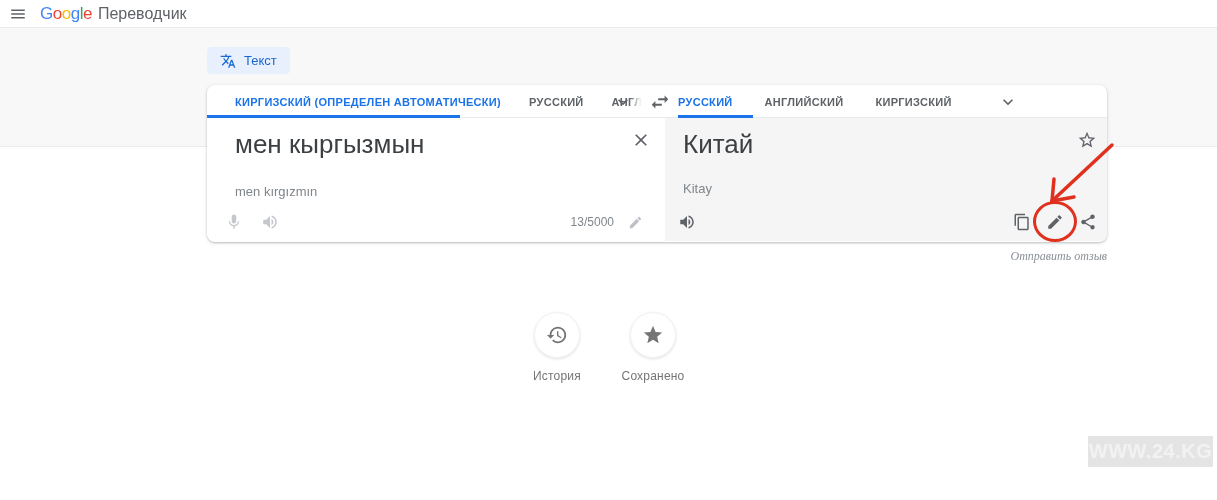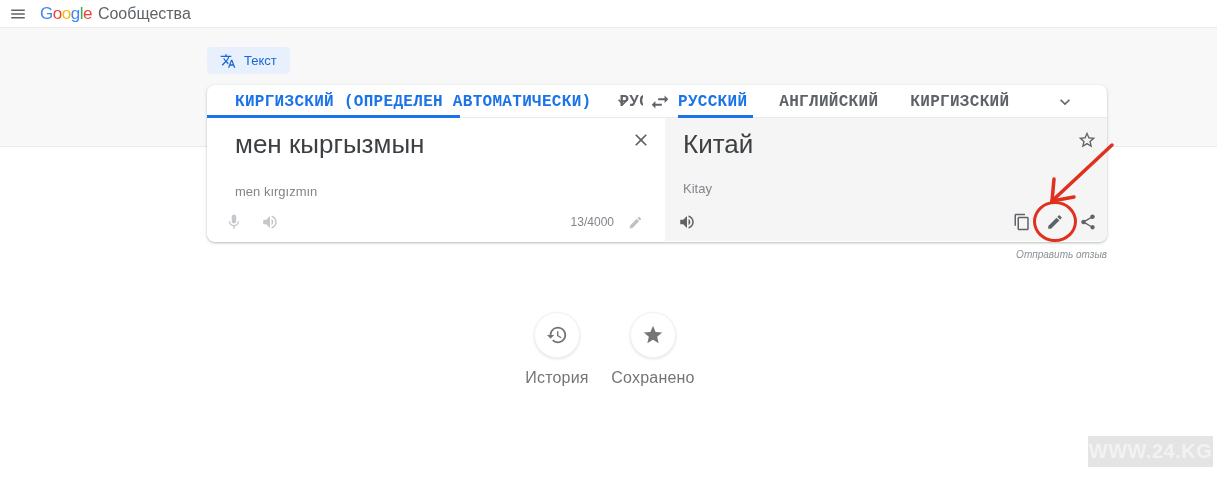--- a/index.html
+++ b/index.html
@@ -28,21 +28,21 @@
   .mode-btn.selected .micon { color:#1967d2; }
   .mode-btn .doc { color:#1a73e8; }
 
   
   .card { position:absolute; top:85px; left:207px; width:900px; height:157px; background:#fff;
           border-radius:8px; box-shadow:0 1px 2px rgba(60,64,67,.25), 0 1px 4px rgba(60,64,67,.12); }
   .tabbar { position:relative; height:33px; border-bottom:1px solid #e8eaed; }
   .tabs-left { position:absolute; left:0; top:0; width:436px; height:33px; display:flex; align-items:center;
                padding-left:28px; gap:28px; overflow:hidden; }
   .tabs-right { position:absolute; left:471px; top:0; height:33px; display:flex; align-items:center; gap:32px; }
-  .lang-tab { font-size:16px; font-weight:bold; letter-spacing:0.3px; color:#5f6368; white-space:nowrap; cursor:pointer;font-family:Liberation Mono, monospace; }
+  .lang-tab { font-size:11px; font-weight:bold; letter-spacing:0.3px; color:#5f6368; white-space:nowrap; cursor:pointer; }
   .lang-tab.selected { color:#1a73e8; }
   .tab-fade { max-width:54px; overflow:hidden;
               -webkit-mask-image:linear-gradient(90deg,#000 55%,transparent 96%);
               mask-image:linear-gradient(90deg,#000 55%,transparent 96%); }
   .chev { width:20px; height:20px; color:#5f6368; cursor:pointer; display:flex; flex:none; }
   .chev-left { position:absolute; left:406px; top:7px; }
   .chev-right { margin-left:14px; }
   .swap-btn { position:absolute; left:442px; top:6px; width:22px; height:22px; color:#5f6368; cursor:pointer;
               background:none; border:none; display:flex; align-items:center; }
   .underline-left { position:absolute; left:0; bottom:-1px; width:253px; height:3px; background:#1a73e8; z-index:2; }
@@ -74,31 +74,31 @@
   .ic-gray { color:#5f6368; }
   .counter { font-size:12px; color:#80868b; }
   .pencil-sm { width:15px; height:15px; color:#bdc1c6; }
   .edit-wrap { position:relative; }
 
   
   .red-circle { position:absolute; left:-13px; top:-12px; width:44px; height:41px; border:3px solid #e0301e;
                 border-radius:50%; pointer-events:none; }
   .red-arrow { position:absolute; left:820px; top:52px; width:100px; height:80px; pointer-events:none; z-index:5; }
 
-  .feedback { position:absolute; top:249px; left:897px; width:210px; text-align:right; font-size:10px;
-              font-style:italic; color:#8a9097; cursor:pointer; }
+  .feedback { position:absolute; top:249px; left:897px; width:210px; text-align:right; font-size:12px;
+              font-style:italic; color:#8a9097; cursor:pointer;font-family:Liberation Serif, serif; }
 
   
   .shortcuts { position:absolute; top:312px; left:509px; width:288px; display:flex; }
   .shortcut { width:96px; display:flex; flex-direction:column; align-items:center; cursor:pointer; }
   .circle { width:46px; height:46px; border-radius:50%; background:#fff; border:1px solid #f1f3f4;
             box-shadow:0 1px 3px rgba(0,0,0,0.12); display:flex; align-items:center; justify-content:center;
             color:#757575; }
   .circle svg { width:22px; height:22px; }
-  .shortcut-label { margin-top:11px; font-size:16px; color:#757575; letter-spacing:0.2px; }
+  .shortcut-label { margin-top:11px; font-size:12px; color:#757575; letter-spacing:0.2px; }
 
   .watermark { position:absolute; right:4px; bottom:33px; width:125px; height:31px; background:#e4e4e4;
                color:#f2f2f2; font-weight:bold; font-size:20px; letter-spacing:0.5px; display:flex;
                align-items:center; justify-content:center; }
 
   svg { display:block; width:100%; height:100%; }
 </style>
 </head>
 <body>
 
@@ -110,21 +110,21 @@
           <path d="M3 18h18v-2H3v2zm0-5h18v-2H3v2zm0-7v2h18V6H3z"></path>
         </svg>
     </span>
     <div class="logo">
       <span class="l-blue">G</span>
       <span class="l-red">o</span>
       <span class="l-yellow">o</span>
       <span class="l-blue">g</span>
       <span class="l-green">l</span>
       <span class="l-red">e</span>
-      <span class="app-title">Сообщества</span>
+      <span class="app-title">Переводчик</span>
     </div>
   </header>
 
   <div class="gray-band"></div>
 
   <div class="mode-tabs">
     <button class="mode-btn selected">
       <span class="micon">
         <svg viewBox="0 0 24 24" fill="currentColor">
             <path d="M12.87 15.07l-2.54-2.51.03-.03c1.74-1.94 2.98-4.17 3.71-6.53H17V4h-7V2H8v2H1v1.99h11.17C11.5 7.92 10.44 9.75 9 11.35 8.07 10.32 7.3 9.19 6.69 8h-2c.73 1.63 1.73 3.17 2.98 4.56l-5.09 5.02L4 19l5-5 3.11 3.11.76-2.04zM18.5 10h-2L12 22h2l1.12-3h4.75L21 22h2l-4.5-12zm-2.62 7l1.62-4.33L19.12 17h-3.24z"></path>
@@ -190,21 +190,21 @@
             </button>
             <button class="tool-ic ic-faint">
               <span>
                 <svg viewBox="0 0 24 24" fill="currentColor">
                     <path d="M3 9v6h4l5 5V4L7 9H3zm13.5 3c0-1.77-1.02-3.29-2.5-4.03v8.05c1.48-.73 2.5-2.25 2.5-4.02zM14 3.23v2.06c2.89.86 5 3.54 5 6.71s-2.11 5.85-5 6.71v2.06c4.01-.91 7-4.49 7-8.77s-2.99-7.86-7-8.77z"></path>
                   </svg>
               </span>
             </button>
           </div>
           <div class="right-icons">
-            <span class="counter">13/4000</span>
+            <span class="counter">13/5000</span>
             <span class="pencil-sm">
               <svg viewBox="0 0 24 24" fill="currentColor">
                   <path d="M3 17.25V21h3.75L17.81 9.94l-3.75-3.75L3 17.25zM20.71 7.04c.39-.39.39-1.02 0-1.41l-2.34-2.34c-.39-.39-1.02-.39-1.41 0l-1.83 1.83 3.75 3.75 1.41-1.83z"></path>
                 </svg>
             </span>
           </div>
         </div>
       </div>
 
       <div class="panel target">

